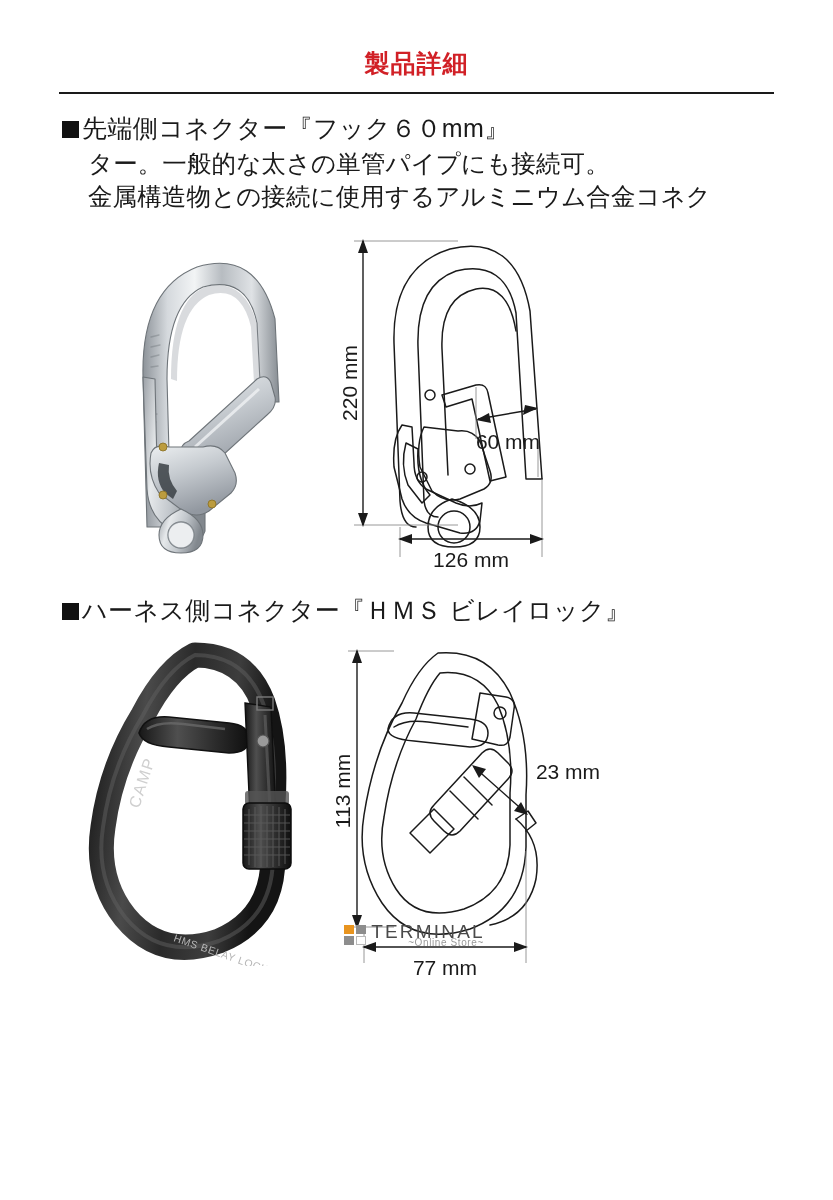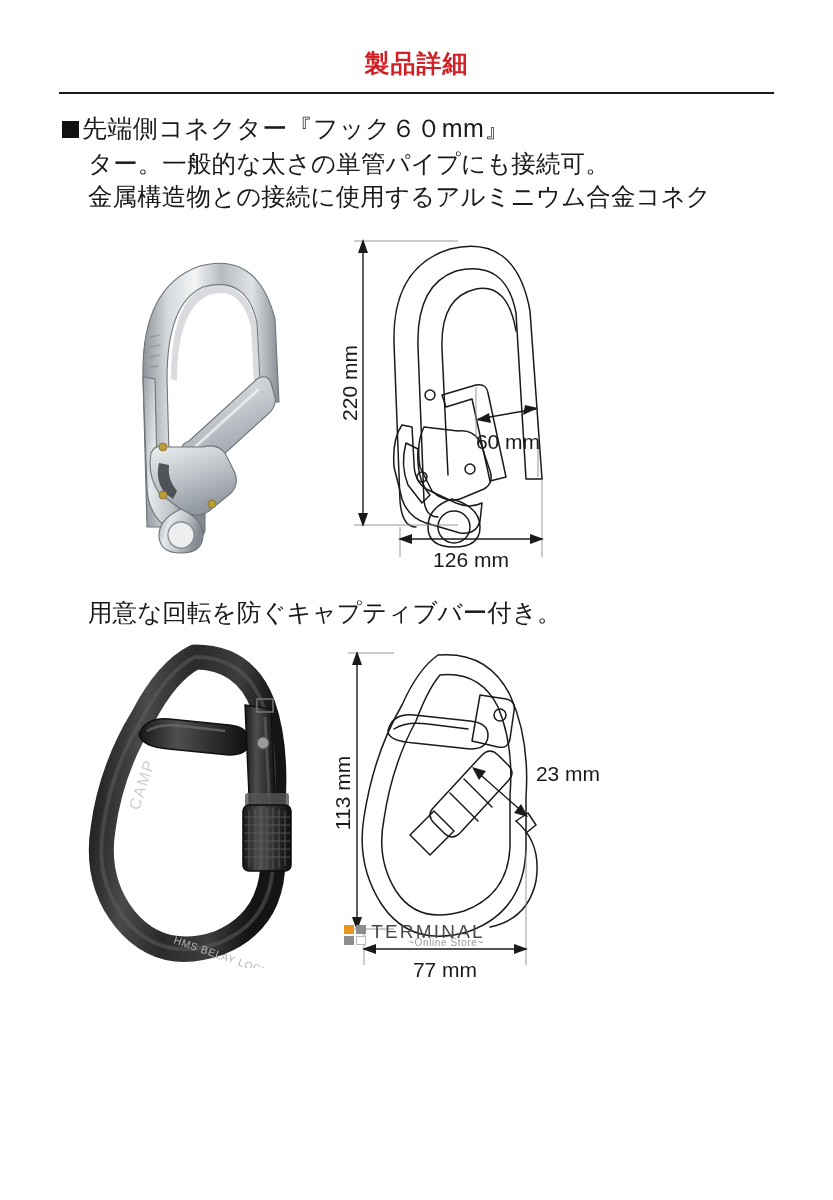--- a/index.html
+++ b/index.html
@@ -289,23 +289,25 @@
           </g>
           <text class="dim-text" x="141" y="340" text-anchor="middle">126 mm</text>
         </svg>
       </div>
 
     </div>
   </div>
 
   <div class="section section-two">
 
+    <h2 class="section-heading">
+      <span class="sq-bullet"></span><span>ハーネス側コネクター『ＨＭＳ ビレイロック』</span>
+    </h2>
 
     <p class="section-body">
-      <span>用意な回転を防ぐキャプティブバー付き。</span>
     </p>
 
     <div class="figure-row">
 
       <div class="photo-cell">
         <svg width="230" height="325" viewBox="0 0 230 325">
           <defs>
             <linearGradient id="blkA" x1="0" y1="0" x2="1" y2="0.2">
               <stop offset="0%" stop-color="#1b1b1b"></stop>
               <stop offset="28%" stop-color="#4a4a4a"></stop>

